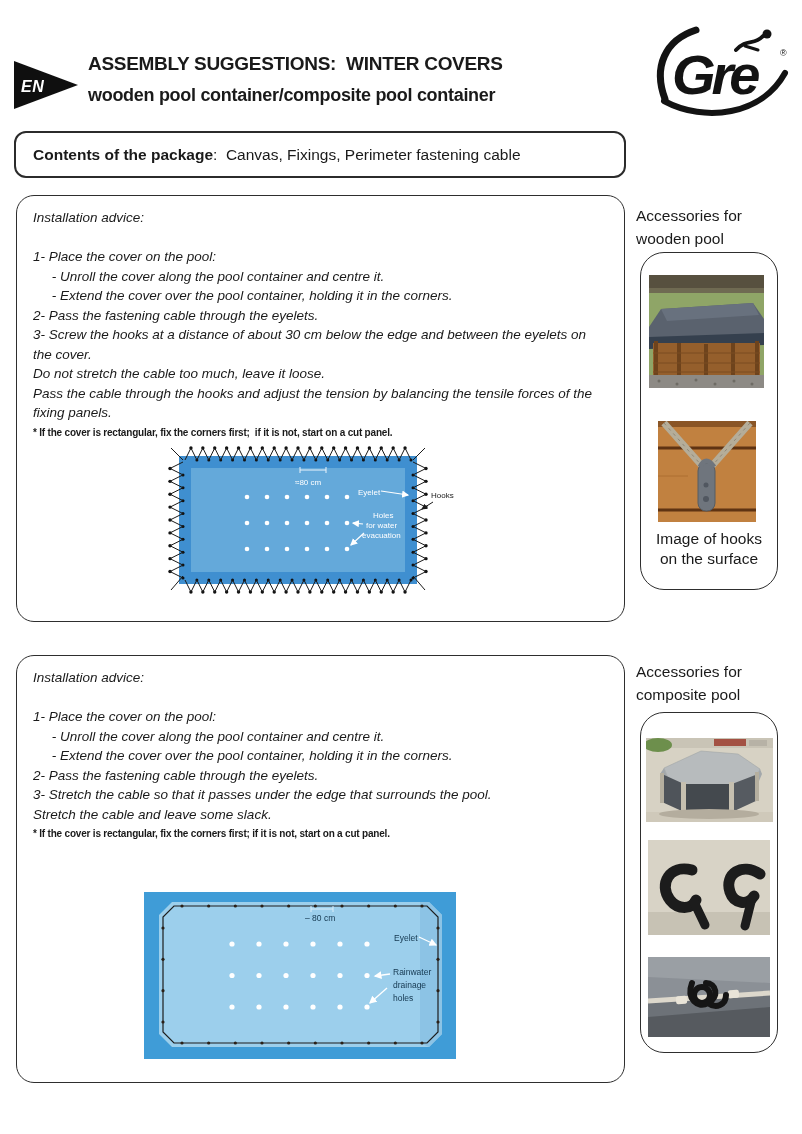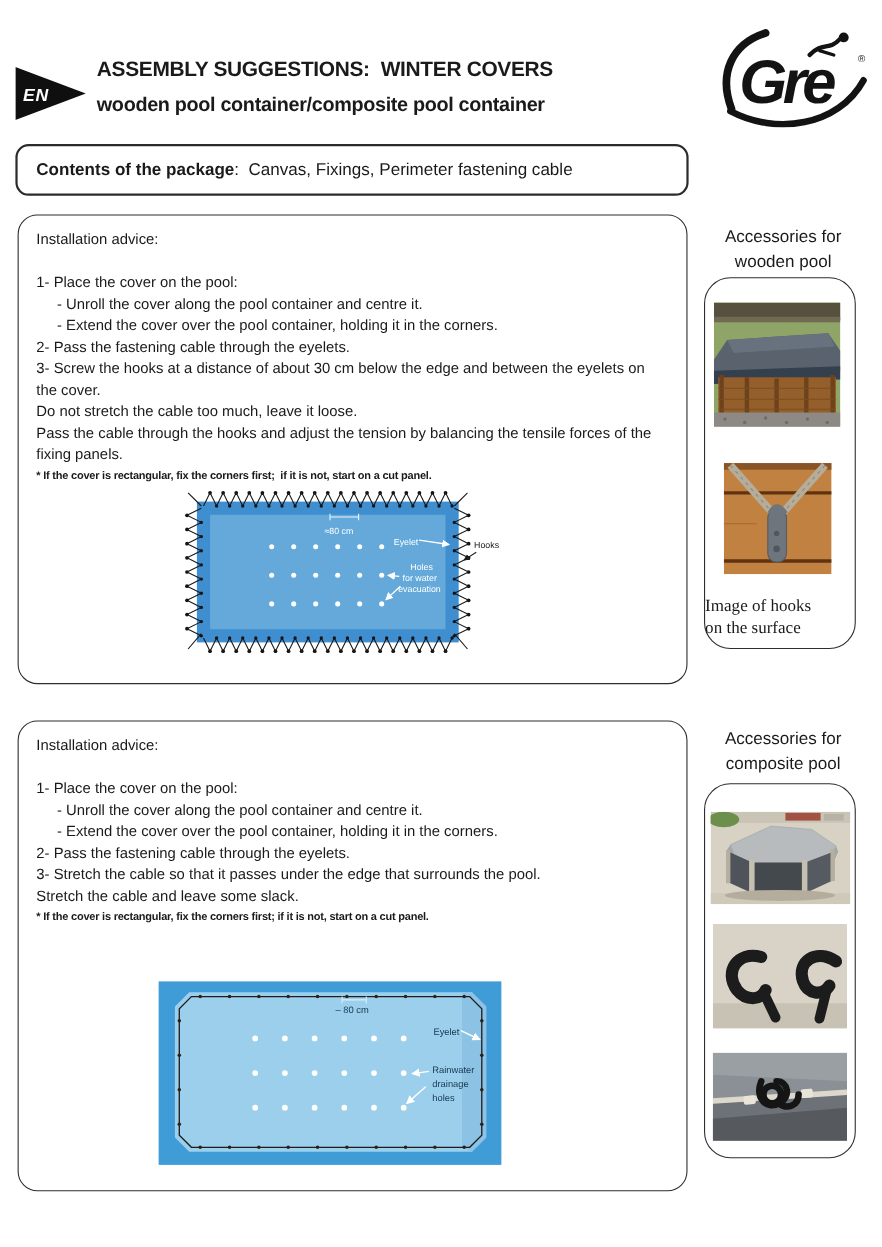--- a/index.html
+++ b/index.html
@@ -13,32 +13,32 @@
   .logo{left:650px;top:22px;}
   
   .contents-box{left:14px;top:131px;width:612px;height:47px;border:2px solid #2b2b2b;border-radius:12px;
     box-sizing:border-box;display:flex;align-items:center;padding:0 17px;font-size:15.5px;text-align:center;}
   .contents-box .b{font-weight:bold;}
   .contents-box span{white-space:pre;}
   
   .panel{border:1.5px solid #2e2e2e;border-radius:18px;box-sizing:border-box;padding:12px 16px 0;background:#fff;}
   #sec1{left:16px;top:195px;width:609px;height:427px;}
   #sec2{left:16px;top:655px;width:609px;height:428px;}
-  .advice,.step{font-size:13.5px;line-height:19.5px;white-space:pre-wrap;}
+  .advice,.step{font-size:13.5px;line-height:19.5px;white-space:pre-wrap;font-style:italic;}
   .blank{height:19.5px;}
   .note{font-size:10px;font-weight:bold;line-height:19.5px;white-space:pre;letter-spacing:-.2px;}
   .d1{position:absolute;left:150px;top:248px;}
   .d2{position:absolute;left:127px;top:236px;}
   
-  .side-heading{width:152px;text-align:center;font-size:15.5px;line-height:23px;}
+  .side-heading{width:152px;text-align:left;font-size:15.5px;line-height:23px;}
   .sh1{left:636px;top:204px;} .sh2{left:636px;top:660px;}
   .side-box{border:1.5px solid #2e2e2e;border-radius:24px;box-sizing:border-box;background:#fff;}
   .sb1{left:640px;top:252px;width:138px;height:338px;}
   .sb2{left:640px;top:712px;width:138px;height:341px;}
-  .caption{position:absolute;top:288px;left:0;width:100%;text-align:left;font-size:15.5px;line-height:19.5px;font-family:Liberation Serif, serif;}
+  .caption{position:absolute;top:276px;left:0;width:100%;text-align:center;font-size:15.5px;line-height:19.5px;}
   svg text{font-family:"Liberation Sans","DejaVu Sans",sans-serif;}
 </style>
 </head>
 <body>
 
 <div class="page">
 
   <svg class="abs en-badge" width="64" height="52" viewBox="0 0 64 52">
     <polygon points="0,3 64,27 0,51" fill="#0f0f0f"></polygon>
     <text x="7" y="34" font-size="16" font-weight="bold" font-style="italic" fill="#ffffff" letter-spacing="0.5">EN</text>

